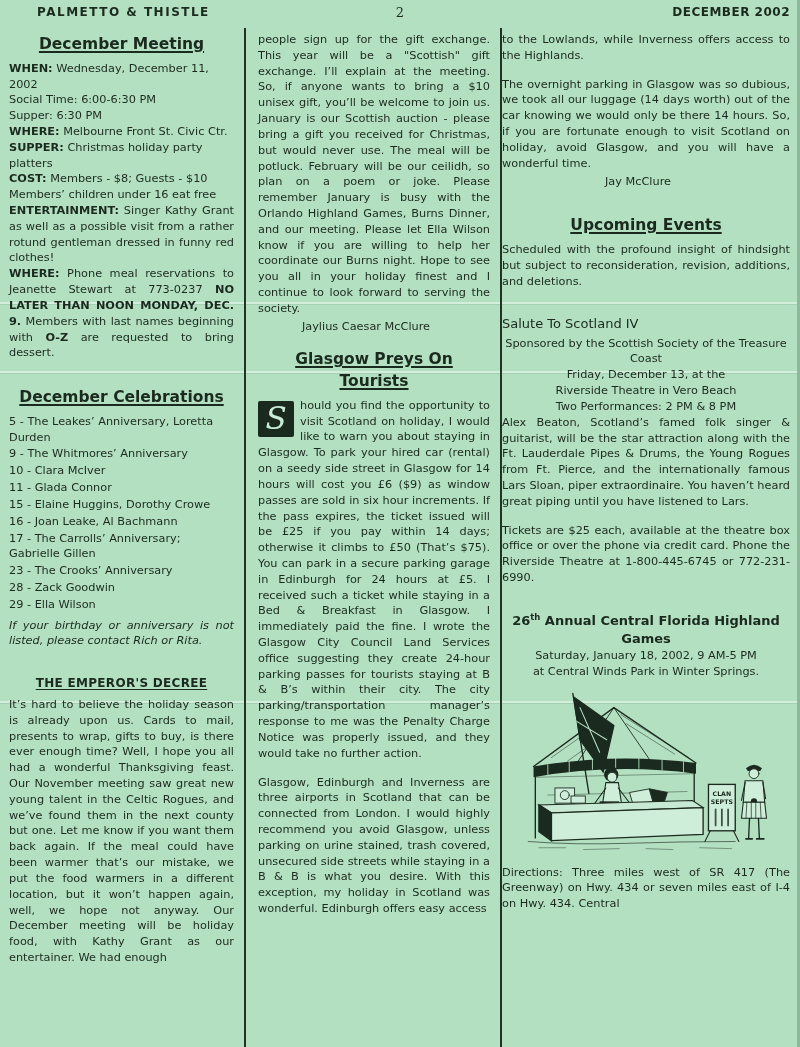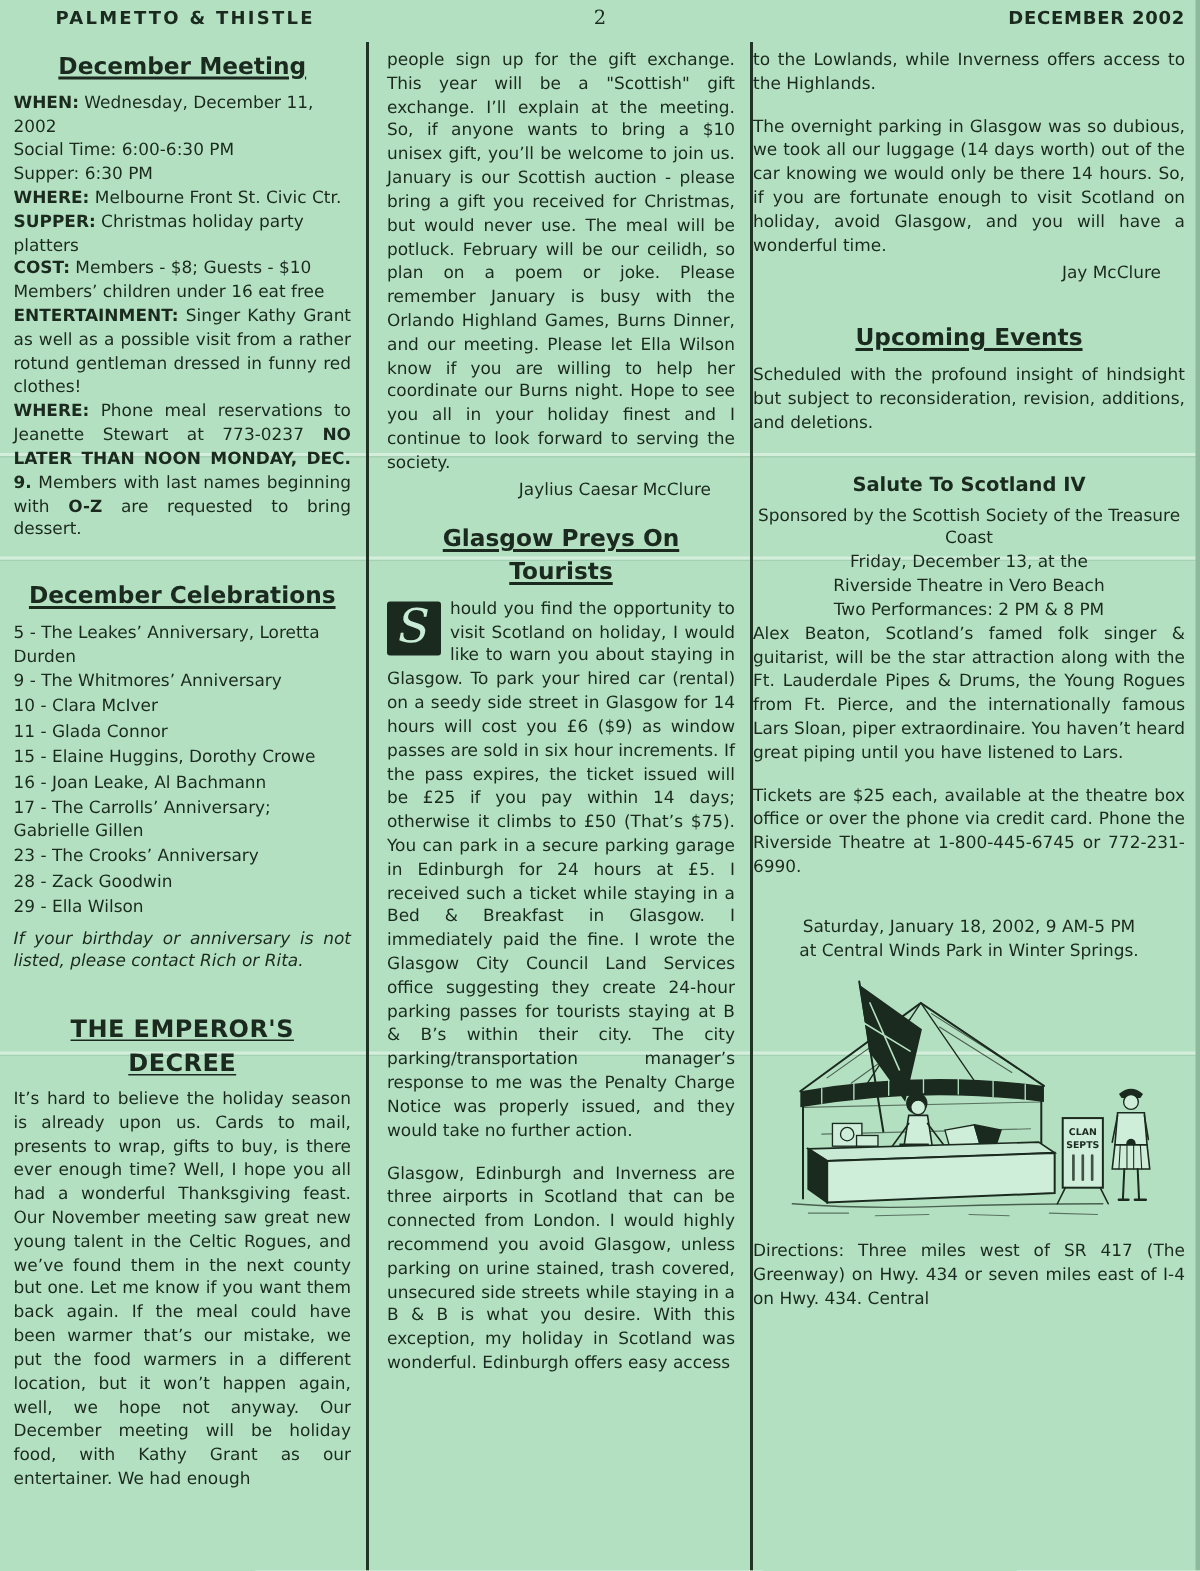--- a/index.html
+++ b/index.html
@@ -19,29 +19,29 @@
   .issue-date{position:absolute;right:10px;letter-spacing:.5px;}
   .cols{position:absolute;top:28px;left:0;right:0;bottom:0;display:flex;}
   .col{box-sizing:border-box;overflow:hidden;font-size:11.3px;line-height:1.4;}
   .col1{width:244px;padding:4px 10px 0 9px;}
   .col2{width:258px;padding:4px 10px 0 12px;border-left:2px solid #213325;border-right:2px solid #213325;}
   .col3{flex:1;padding:4px 10px 0 0;}
   p{margin:0;}
   .just{text-align:justify;}
   .b{font-weight:bold;}
   .sec-title{text-align:center;font-weight:bold;font-size:15.5px;text-decoration:underline;text-decoration-thickness:1.5px;text-underline-offset:2px;margin:2px 0 5px;}
-  .emperor-title{font-size:16px;letter-spacing:.3px;text-decoration:underline;}
+  .emperor-title{font-size:12px;letter-spacing:.3px;text-decoration:underline;}
   .subhead{font-weight:bold;font-size:12.5px;margin:1px 0 2px;}
-  .sig{text-align:right;padding-right:16px;margin-top:2px;}
+  .sig{text-align:center;padding-right:16px;margin-top:2px;}
   .gap{height:13px;}
   .gap-lg{height:24px;}
   .celeb p{margin:0 0 1px;}
   .note{margin-top:5px;font-style:italic;}
   .cline{text-align:center;}
-  .center-head{text-align:center;font-weight:bold;font-size:13px;margin:2px 0 2px;}
+  .center-head{font-weight:normal;font-size:13px;margin:2px 0 2px;}
   .games-title{text-align:center;font-weight:bold;font-size:13px;margin:2px 0 1px;line-height:1.35;}
   .games-title sup{font-size:8.5px;}
   .dropcap{
     float:left;width:36px;height:36px;margin:3px 6px 0 0;
     background:#1b2a1e;color:#c9ecd6;border-radius:2px;
     font-family:"DejaVu Serif",serif;font-style:italic;
     font-size:31px;line-height:34px;text-align:center;
   }
   .illus{width:250px;margin:8px auto 6px;}
   svg text{font-family:"DejaVu Sans",sans-serif;}
@@ -131,20 +131,21 @@
       <p class="cline">Riverside Theatre in Vero Beach</p>
       <p class="cline">Two Performances: 2 PM &amp; 8 PM</p>
       <p class="just">Alex Beaton, Scotland’s famed folk singer &amp; guitarist, will be the star attraction along with the Ft. Lauderdale Pipes &amp; Drums, the Young Rogues from Ft. Pierce, and the internationally famous Lars Sloan, piper extraordinaire.  You haven’t heard great piping until you have listened to Lars.</p>
 
       <div class="gap"></div>
 
       <p class="just">Tickets are $25 each, available at the theatre box office or over the phone via credit card.  Phone the Riverside Theatre at 1-800-445-6745 or 772-231-6990.</p>
 
       <div class="gap-lg"></div>
 
+      <p class="games-title"><span>26</span><sup>th</sup><span> Annual Central Florida Highland Games</span></p>
       <p class="cline">Saturday, January 18, 2002, 9 AM-5 PM</p>
       <p class="cline">at Central Winds Park in Winter Springs.</p>
 
       <div class="illus">
         <svg viewBox="0 0 280 186" width="250" height="166">
           <g stroke="#1b2a1e" fill="none" stroke-width="1.5" stroke-linecap="round">
 
             <path d="M14,88 L104,22 L196,84"></path>
             <path d="M104,22 L60,88 M104,22 L148,86" stroke-width="1"></path>
             <path d="M34,78 L96,34 M52,82 L102,46 M118,40 L172,74 M112,30 L188,78" stroke-width=".8" opacity=".7"></path>

